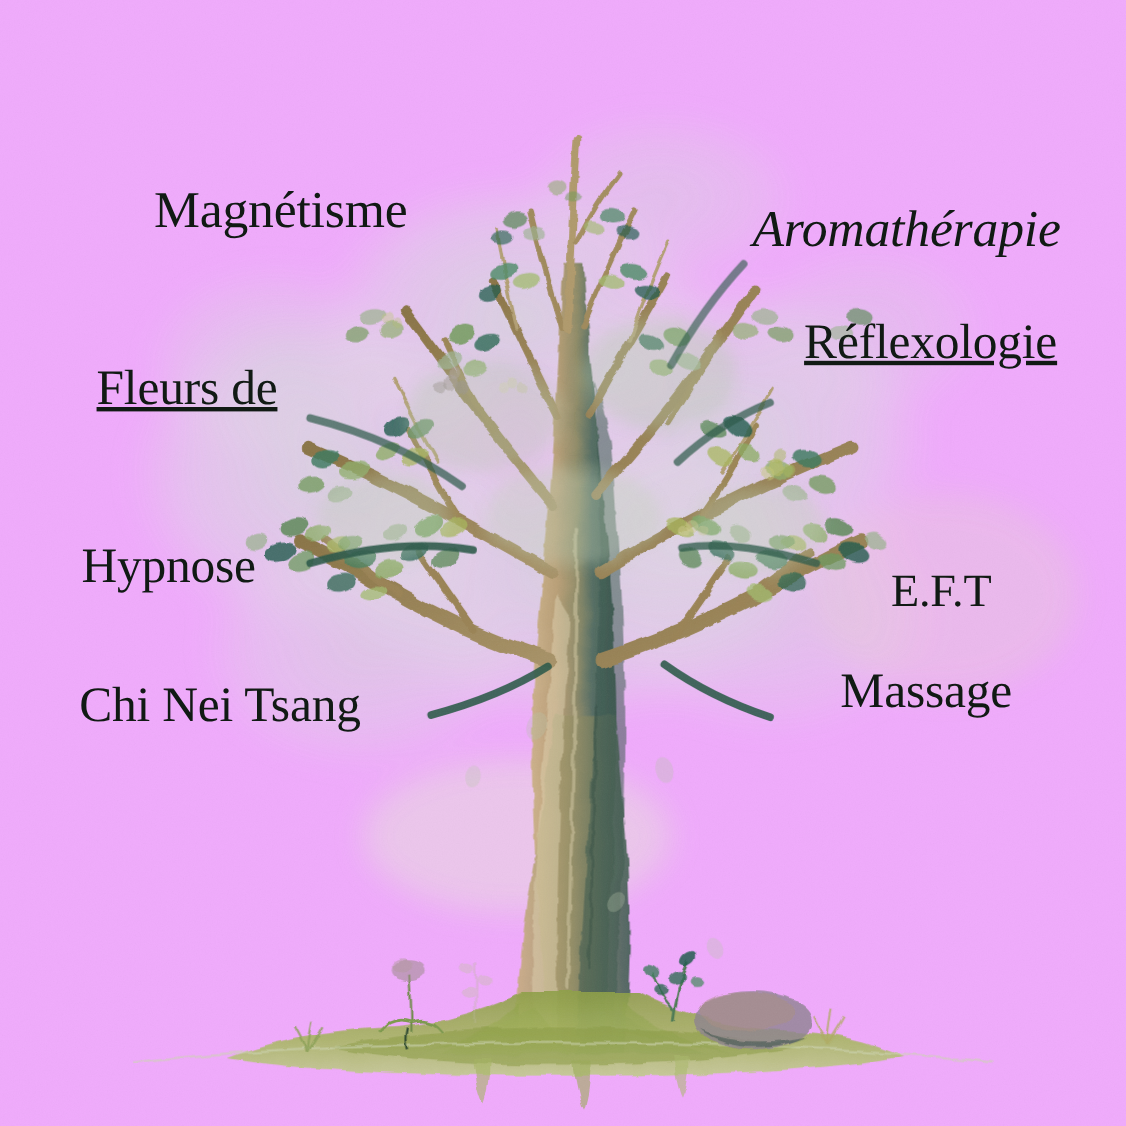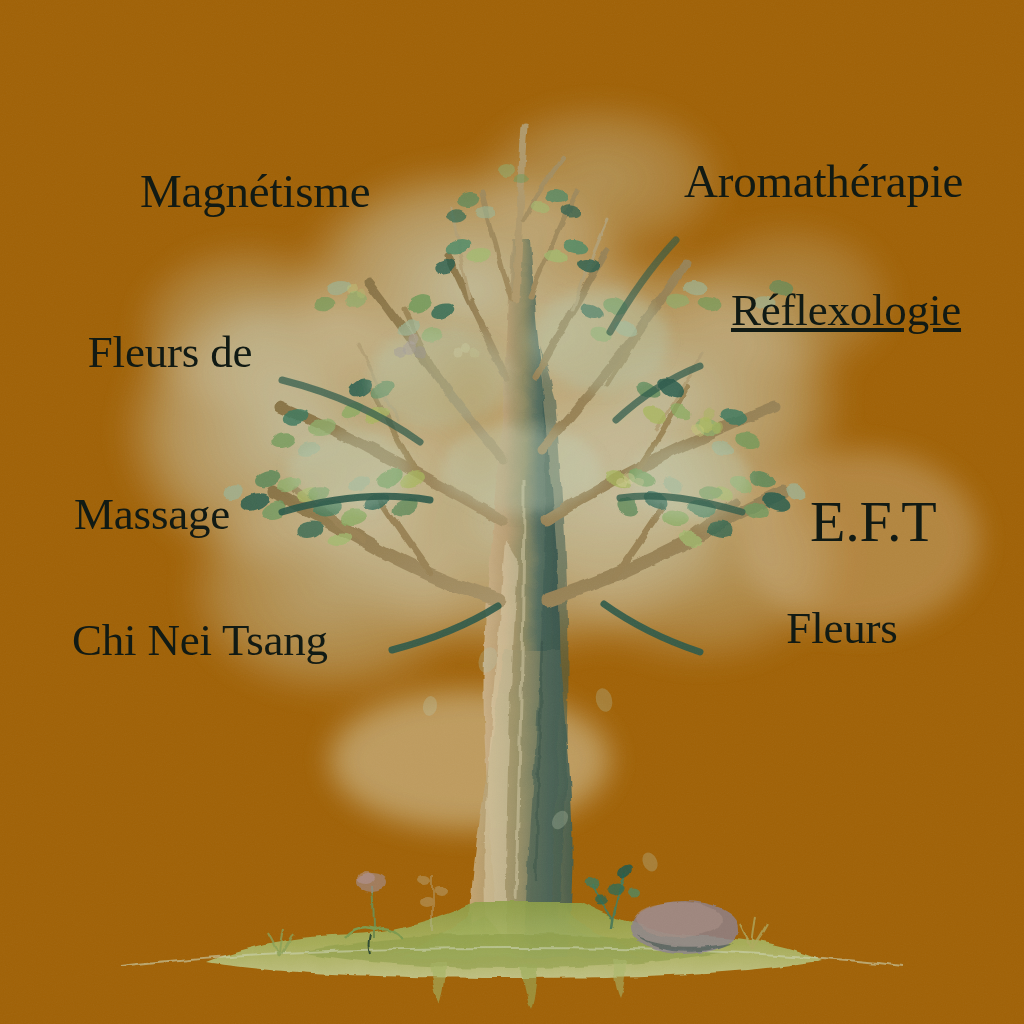--- a/index.html
+++ b/index.html
@@ -18,32 +18,32 @@
     color:#111a14;
     font-family:"Liberation Serif","DejaVu Serif",serif;
     font-weight:400;
     line-height:0.98;
     letter-spacing:-0.2px;
     white-space:nowrap;
     text-rendering:optimizeLegibility;
   }
   .label .ln{display:block;}
   .lbl-magnetisme{left:140px;top:168px;font-size:47px;}
-  .lbl-aromatherapie{left:684px;top:158px;font-size:47px;}
+  .lbl-aromatherapie{left:684px;top:186px;font-size:47px;font-style:italic;}
   .lbl-fleurs{left:68px;top:330px;font-size:45px;text-align:center;width:204px;}
   .lbl-reflexologie{left:712px;top:288px;font-size:45px;text-align:center;width:268px;}
   .lbl-hypnose{left:74px;top:492px;font-size:45px;}
-  .lbl-eft{left:810px;top:494px;font-size:58px;}
+  .lbl-eft{left:810px;top:518px;font-size:42px;}
   .lbl-chi{left:72px;top:618px;font-size:45px;text-align:center;}
   .lbl-massage{left:706px;top:606px;font-size:45px;text-align:center;width:272px;}
 </style>
 </head>
 <body style="background: rgb(247, 248, 231);">
 
-<div id="canvas" style="background: #a16207;">
+<div id="canvas" style="background: #f0abfc;">
 
   <svg id="art" viewBox="0 0 1024 1024" xmlns="http://www.w3.org/2000/svg">
     <defs>
       <filter id="wc" x="-25%" y="-25%" width="150%" height="150%">
         <feTurbulence type="fractalNoise" baseFrequency="0.035" numOctaves="3" seed="7" result="n"></feTurbulence>
         <feDisplacementMap in="SourceGraphic" in2="n" scale="7" xChannelSelector="R" yChannelSelector="G"></feDisplacementMap>
         <feGaussianBlur stdDeviation="0.5"></feGaussianBlur>
       </filter>
       <filter id="wcsoft" x="-35%" y="-35%" width="170%" height="170%">
         <feTurbulence type="fractalNoise" baseFrequency="0.02" numOctaves="2" seed="3" result="n"></feTurbulence>
@@ -420,37 +420,37 @@
   </svg>
 
   <div class="label lbl-magnetisme" style="color: rgb(17, 26, 20);">
     <span class="ln">Magnétisme</span>
   </div>
 
   <div class="label lbl-aromatherapie" style="color: rgb(17, 26, 20);">
     <span class="ln">Aromathérapie</span>
   </div>
 
-  <div class="label lbl-fleurs" style="color: rgb(17, 26, 20);">
+  <div class="label lbl-fleurs" style="color: rgb(17, 26, 20); text-decoration: underline;">
     <span class="ln">Fleurs de</span>
   </div>
 
   <div class="label lbl-reflexologie" style="color: rgb(17, 26, 20); text-decoration: underline;">
     <span class="ln">Réflexologie</span>
   </div>
 
   <div class="label lbl-hypnose" style="color: rgb(17, 26, 20);">
-    <span class="ln">Massage</span>
+    <span class="ln">Hypnose</span>
   </div>
 
   <div class="label lbl-eft" style="color: rgb(17, 26, 20);">
     <span class="ln">E.F.T</span>
   </div>
 
   <div class="label lbl-chi" style="color: rgb(17, 26, 20);">
     <span class="ln">Chi Nei Tsang</span>
   </div>
 
   <div class="label lbl-massage" style="color: rgb(17, 26, 20);">
-    <span class="ln">Fleurs</span>
+    <span class="ln">Massage</span>
   </div>
 
 </div>
 
 </body></html>

